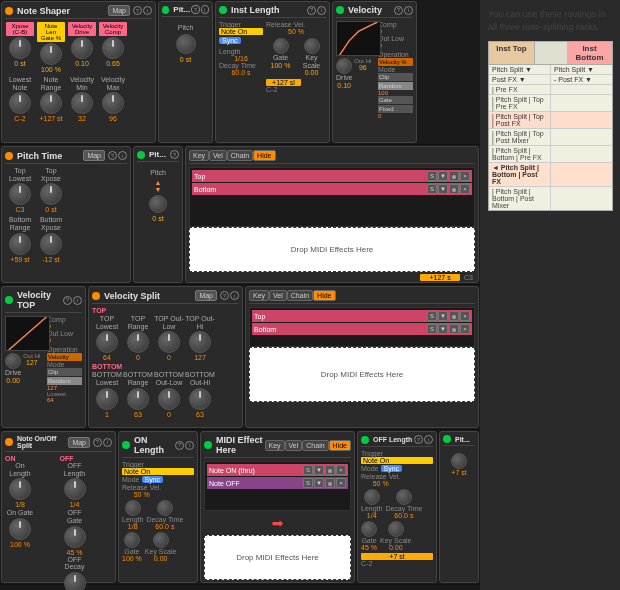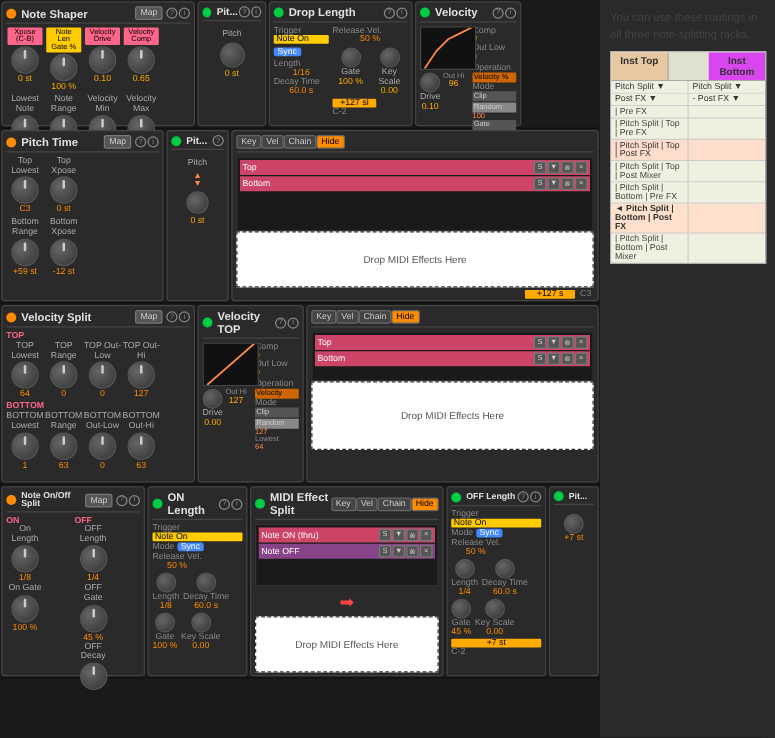--- a/index.html
+++ b/index.html
@@ -238,21 +238,21 @@
     .routing-row-highlight {
       background: #ffddcc;
     }
 
     .routing-row-highlight2 {
       background: #ffe0cc;
     }
 
     
     .row1 {
-      height: 103px;
+      height: 145px;
     }
 
     
     .row2 {
       height: 140px;
     }
 
     
     .row3 {
       height: 145px;
@@ -429,21 +429,21 @@
         <div style="text-align:center;padding:4px 0;">
           <div class="knob-label">Pitch</div>
           <div style="margin:2px auto;width:20px;height:20px;border-radius:50%;background:radial-gradient(circle at 35% 35%,#666,#333);border:1px solid #555;"></div>
           <div class="knob-value">0 st</div>
         </div>
       </div>
 
       <div class="panel" style="width:115px;">
         <div class="panel-header">
           <div class="panel-dot dot-green"></div>
-          <span class="panel-title">Drop Length</span>
+          <span class="panel-title">Inst Length</span>
           <span class="icon-circle">?</span>
           <span class="icon-circle">i</span>
         </div>
         <div class="flex-row" style="gap:3px;">
           <div style="width:45px;">
             <div class="row-label">Trigger</div>
             <div class="note-on-label">Note On</div>
             <button class="sync-btn">Sync</button>
             <div style="margin-top:3px;">
               <div class="row-label">Length</div>
@@ -609,76 +609,20 @@
         <div style="display:flex;justify-content:flex-end;padding:2px;">
           <div class="range-box" style="width:40px;">+127 s</div>
           <div style="font-size:7px;color:#888;margin-left:4px;">C3</div>
         </div>
       </div>
 
     </div>
 
     <div class="row row3">
 
-      <div class="panel" style="width:155px;">
-        <div class="panel-header">
-          <div class="panel-dot dot-orange"></div>
-          <span class="panel-title">Velocity Split</span>
-          <button class="map-btn">Map</button>
-          <span class="icon-circle">?</span>
-          <span class="icon-circle">i</span>
-        </div>
-        <div style="font-size:7px;color:#ff6688;font-weight:bold;margin-bottom:1px;">TOP</div>
-        <div class="knobs-row">
-          <div class="knob-group">
-            <div class="knob-label">TOP Lowest</div>
-            <div class="knob"></div>
-            <div class="knob-value text-orange">64</div>
-          </div>
-          <div class="knob-group">
-            <div class="knob-label">TOP Range</div>
-            <div class="knob"></div>
-            <div class="knob-value text-orange">0</div>
-          </div>
-          <div class="knob-group">
-            <div class="knob-label">TOP Out-Low</div>
-            <div class="knob"></div>
-            <div class="knob-value text-orange">0</div>
-          </div>
-          <div class="knob-group">
-            <div class="knob-label">TOP Out-Hi</div>
-            <div class="knob"></div>
-            <div class="knob-value text-orange">127</div>
-          </div>
-        </div>
-        <div style="font-size:7px;color:#ff6688;font-weight:bold;margin:2px 0 1px;">BOTTOM</div>
-        <div class="knobs-row">
-          <div class="knob-group">
-            <div class="knob-label">BOTTOM Lowest</div>
-            <div class="knob"></div>
-            <div class="knob-value text-orange">1</div>
-          </div>
-          <div class="knob-group">
-            <div class="knob-label">BOTTOM Range</div>
-            <div class="knob"></div>
-            <div class="knob-value text-orange">63</div>
-          </div>
-          <div class="knob-group">
-            <div class="knob-label">BOTTOM Out-Low</div>
-            <div class="knob"></div>
-            <div class="knob-value text-orange">0</div>
-          </div>
-          <div class="knob-group">
-            <div class="knob-label">BOTTOM Out-Hi</div>
-            <div class="knob"></div>
-            <div class="knob-value text-orange">63</div>
-          </div>
-        </div>
-      </div>
-
       <div class="panel" style="width:85px;">
         <div class="panel-header">
           <div class="panel-dot dot-green"></div>
           <span class="panel-title">Velocity TOP</span>
           <span class="icon-circle">?</span>
           <span class="icon-circle">i</span>
         </div>
         <div class="flex-row" style="gap:2px;">
           <div style="width:40px;">
             <div class="velocity-graph">
@@ -710,20 +654,76 @@
               <div style="background:#555;font-size:6px;padding:1px;">Clip</div>
               <div style="background:#888;font-size:6px;padding:1px;margin-top:1px;">Random</div>
               <div style="font-size:6px;color:#ff8844;">127</div>
               <div style="font-size:6px;color:#888;">Lowest</div>
               <div style="font-size:6px;color:#ff8844;">64</div>
             </div>
           </div>
         </div>
       </div>
 
+      <div class="panel" style="width:155px;">
+        <div class="panel-header">
+          <div class="panel-dot dot-orange"></div>
+          <span class="panel-title">Velocity Split</span>
+          <button class="map-btn">Map</button>
+          <span class="icon-circle">?</span>
+          <span class="icon-circle">i</span>
+        </div>
+        <div style="font-size:7px;color:#ff6688;font-weight:bold;margin-bottom:1px;">TOP</div>
+        <div class="knobs-row">
+          <div class="knob-group">
+            <div class="knob-label">TOP Lowest</div>
+            <div class="knob"></div>
+            <div class="knob-value text-orange">64</div>
+          </div>
+          <div class="knob-group">
+            <div class="knob-label">TOP Range</div>
+            <div class="knob"></div>
+            <div class="knob-value text-orange">0</div>
+          </div>
+          <div class="knob-group">
+            <div class="knob-label">TOP Out-Low</div>
+            <div class="knob"></div>
+            <div class="knob-value text-orange">0</div>
+          </div>
+          <div class="knob-group">
+            <div class="knob-label">TOP Out-Hi</div>
+            <div class="knob"></div>
+            <div class="knob-value text-orange">127</div>
+          </div>
+        </div>
+        <div style="font-size:7px;color:#ff6688;font-weight:bold;margin:2px 0 1px;">BOTTOM</div>
+        <div class="knobs-row">
+          <div class="knob-group">
+            <div class="knob-label">BOTTOM Lowest</div>
+            <div class="knob"></div>
+            <div class="knob-value text-orange">1</div>
+          </div>
+          <div class="knob-group">
+            <div class="knob-label">BOTTOM Range</div>
+            <div class="knob"></div>
+            <div class="knob-value text-orange">63</div>
+          </div>
+          <div class="knob-group">
+            <div class="knob-label">BOTTOM Out-Low</div>
+            <div class="knob"></div>
+            <div class="knob-value text-orange">0</div>
+          </div>
+          <div class="knob-group">
+            <div class="knob-label">BOTTOM Out-Hi</div>
+            <div class="knob"></div>
+            <div class="knob-value text-orange">63</div>
+          </div>
+        </div>
+      </div>
+
       <div class="panel" style="flex:1;">
         <div class="panel-header">
           <button class="btn">Key</button>
           <button class="btn">Vel</button>
           <button class="btn">Chain</button>
           <button class="btn btn-active">Hide</button>
         </div>
         <div class="chain-area" style="height:40px;">
           <div class="chain-row" style="background:#cc4466;color:#fff;font-size:7px;margin-bottom:1px;">
             <span>Top</span>
@@ -846,21 +846,21 @@
               <div class="row-label">Key Scale</div>
               <div class="knob-value text-orange">0.00</div>
             </div>
           </div>
         </div>
       </div>
 
       <div class="panel" style="flex:1;min-width:120px;">
         <div class="panel-header">
           <div class="panel-dot dot-green"></div>
-          <span class="panel-title">MIDI Effect Split</span>
+          <span class="panel-title">MIDI Effect Here</span>
           <button class="btn">Key</button>
           <button class="btn">Vel</button>
           <button class="btn">Chain</button>
           <button class="btn btn-active">Hide</button>
         </div>
         <div class="chain-area" style="height:50px;">
           <div class="chain-row" style="background:#cc4466;color:#fff;font-size:7px;margin-bottom:1px;">
             <span>Note ON (thru)</span>
             <div class="chain-icons">
               <div class="ci">S</div>
@@ -950,21 +950,21 @@
     </div>
 
   </div>
 
   <div class="right-panel">
     <p class="right-info-text" style="font-size:9px;color:#444;line-height:1.4;margin-bottom:8px;">You can use these routings in all three note-splitting racks.</p>
 
     <div class="routing-table">
       <div class="routing-header">
         <div class="routing-header-cell" style="background:#e8c8a0;">Inst Top</div>
-        <div class="routing-header-cell" style="background:#d946ef;margin-left:32px;">Inst Bottom</div>
+        <div class="routing-header-cell" style="background:#fca5a5;margin-left:32px;">Inst Bottom</div>
       </div>
       <div class="routing-row">
         <div class="routing-cell" style="background:#f0f0e0;">Pitch Split ▼</div>
         <div class="routing-cell" style="background:#f0f0e0;">Pitch Split ▼</div>
       </div>
       <div class="routing-row">
         <div class="routing-cell" style="background:#f0f0e0;">Post FX ▼</div>
         <div class="routing-cell" style="background:#f0f0e0;">- Post FX ▼</div>
       </div>
       <div class="routing-row" style="background:#f0f0e0;">

